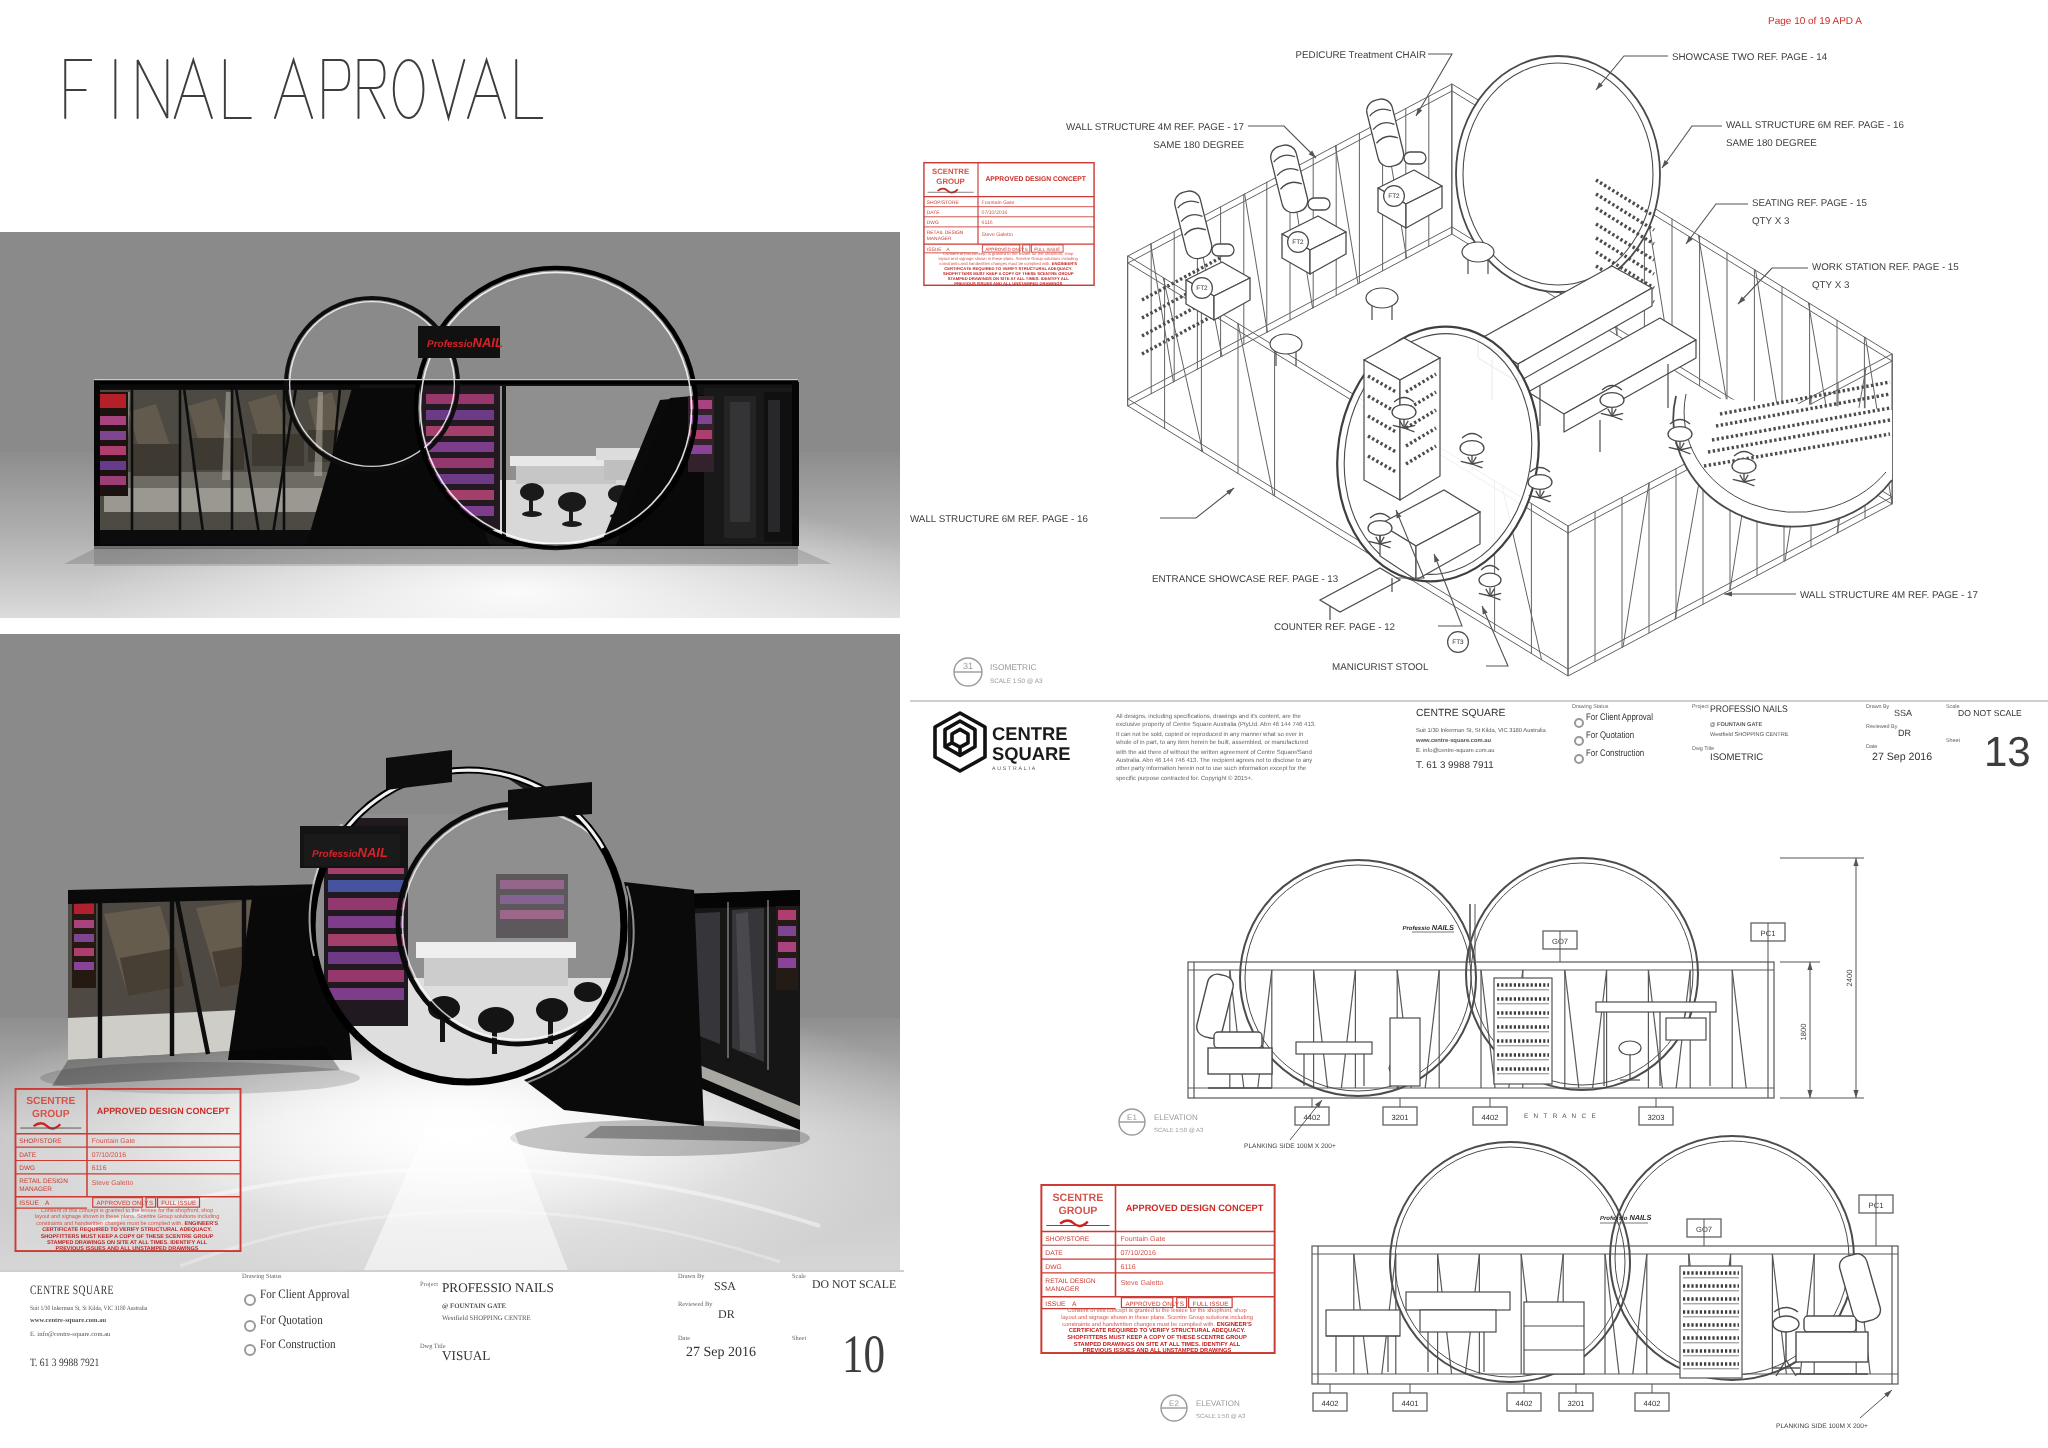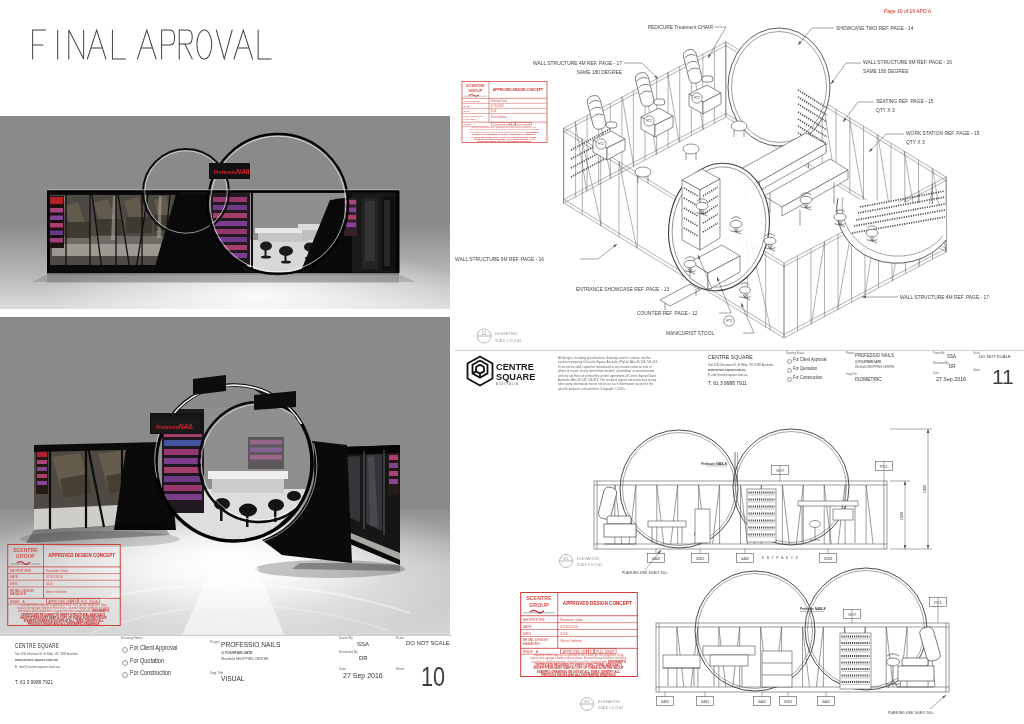--- a/index.html
+++ b/index.html
@@ -315,21 +315,21 @@
 <ellipse cx="330" cy="252" rx="75" ry="9" fill="#000" opacity="0.22"></ellipse>
 <ellipse cx="100" cy="222" rx="80" ry="8" fill="#000" opacity="0.15"></ellipse>
 
 <path d="M40,298 Q230,238 410,296" fill="none" stroke="#ffffff" stroke-width="2" opacity="0.45"></path>
 <path d="M90,316 Q235,262 390,314" fill="none" stroke="#ffffff" stroke-width="1.5" opacity="0.3"></path>
 
 <path d="M214,246 L256,246 L284,318 L182,318 Z" fill="#fff" opacity="0.55"></path>
 </svg>
 </div>
 
-<div class="abs" style="left:0;top:630px;width:452px;height:70px;font-family:Liberation Sans, sans-serif;white-space:nowrap;">
+<div class="abs" style="left:0;top:630px;width:452px;height:70px;font-family:Liberation Serif, serif;white-space:nowrap;">
 <div class="abs" style="left:0;top:5px;width:452px;border-top:1px solid #cfcfcf"></div>
 
 <div class="abs" style="left:15px;top:12px;font-size:6.4px;color:#333;letter-spacing:0.3px;transform:scaleX(0.75);transform-origin:left center;">CENTRE SQUARE</div>
 <div class="abs" style="left:15px;top:22px;font-size:3.3px;color:#555;transform:scaleX(0.85);transform-origin:left center;">Suit 1/30 Inkerman St, St Kilda, VIC 3180 Australia</div>
 <div class="abs" style="left:15px;top:28px;font-size:3.3px;color:#555;font-weight:bold;">www.centre-square.com.au</div>
 <div class="abs" style="left:15px;top:35px;font-size:3.3px;color:#555;">E. info@centre-square.com.au</div>
 <div class="abs" style="left:15px;top:49px;font-size:5.6px;color:#333;transform:scaleX(0.85);transform-origin:left center;">T.  61 3 9988 7921</div>
 
 <div class="abs" style="left:121px;top:6px;font-size:3.2px;color:#666;">Drawing Status</div>
 <div class="abs" style="left:122px;top:17px;width:4px;height:4px;border:0.5px solid #999;border-radius:50%;"></div>
@@ -402,21 +402,21 @@
 <div class="abs" style="left:478px;top:8px;font-size:2.7px;color:#666;">Drawn By</div>
 <div class="abs" style="left:492px;top:10px;font-size:4.5px;color:#333;">SSA</div>
 <div class="abs" style="left:478px;top:18px;font-size:2.7px;color:#666;">Reviewed By</div>
 <div class="abs" style="left:494px;top:20px;font-size:4.5px;color:#333;">DR</div>
 <div class="abs" style="left:478px;top:28px;font-size:2.7px;color:#666;">Date</div>
 <div class="abs" style="left:481px;top:32px;font-size:5.3px;color:#333;">27 Sep 2016</div>
 
 <div class="abs" style="left:518px;top:8px;font-size:2.7px;color:#666;">Scale</div>
 <div class="abs" style="left:524px;top:10px;font-size:4.3px;color:#333;">DO NOT SCALE</div>
 <div class="abs" style="left:518px;top:25px;font-size:2.7px;color:#666;">Sheet</div>
-<div class="abs" style="left:537px;top:21px;font-size:21px;color:#3d3d3d;">11</div>
+<div class="abs" style="left:537px;top:21px;font-size:21px;color:#3d3d3d;">13</div>
 </div>
 
 <div class="abs" style="left:884px;top:8px;font-size:5px;color:#cf2a22;white-space:nowrap;">Page 10 of 19 APD A</div>
 
 <svg class="abs" style="left:455px;top:0" width="569" height="360" viewBox="455 0 569 360">
 <g stroke="#636363" stroke-width="0.5" fill="none" stroke-linejoin="round" stroke-linecap="round">
 
 <polygon points="564,128 726,42 726,117 564,203"></polygon>
 <line x1="564" y1="131.5" x2="726" y2="45.5"></line>
 <line x1="564" y1="199.5" x2="726" y2="113.5"></line>

